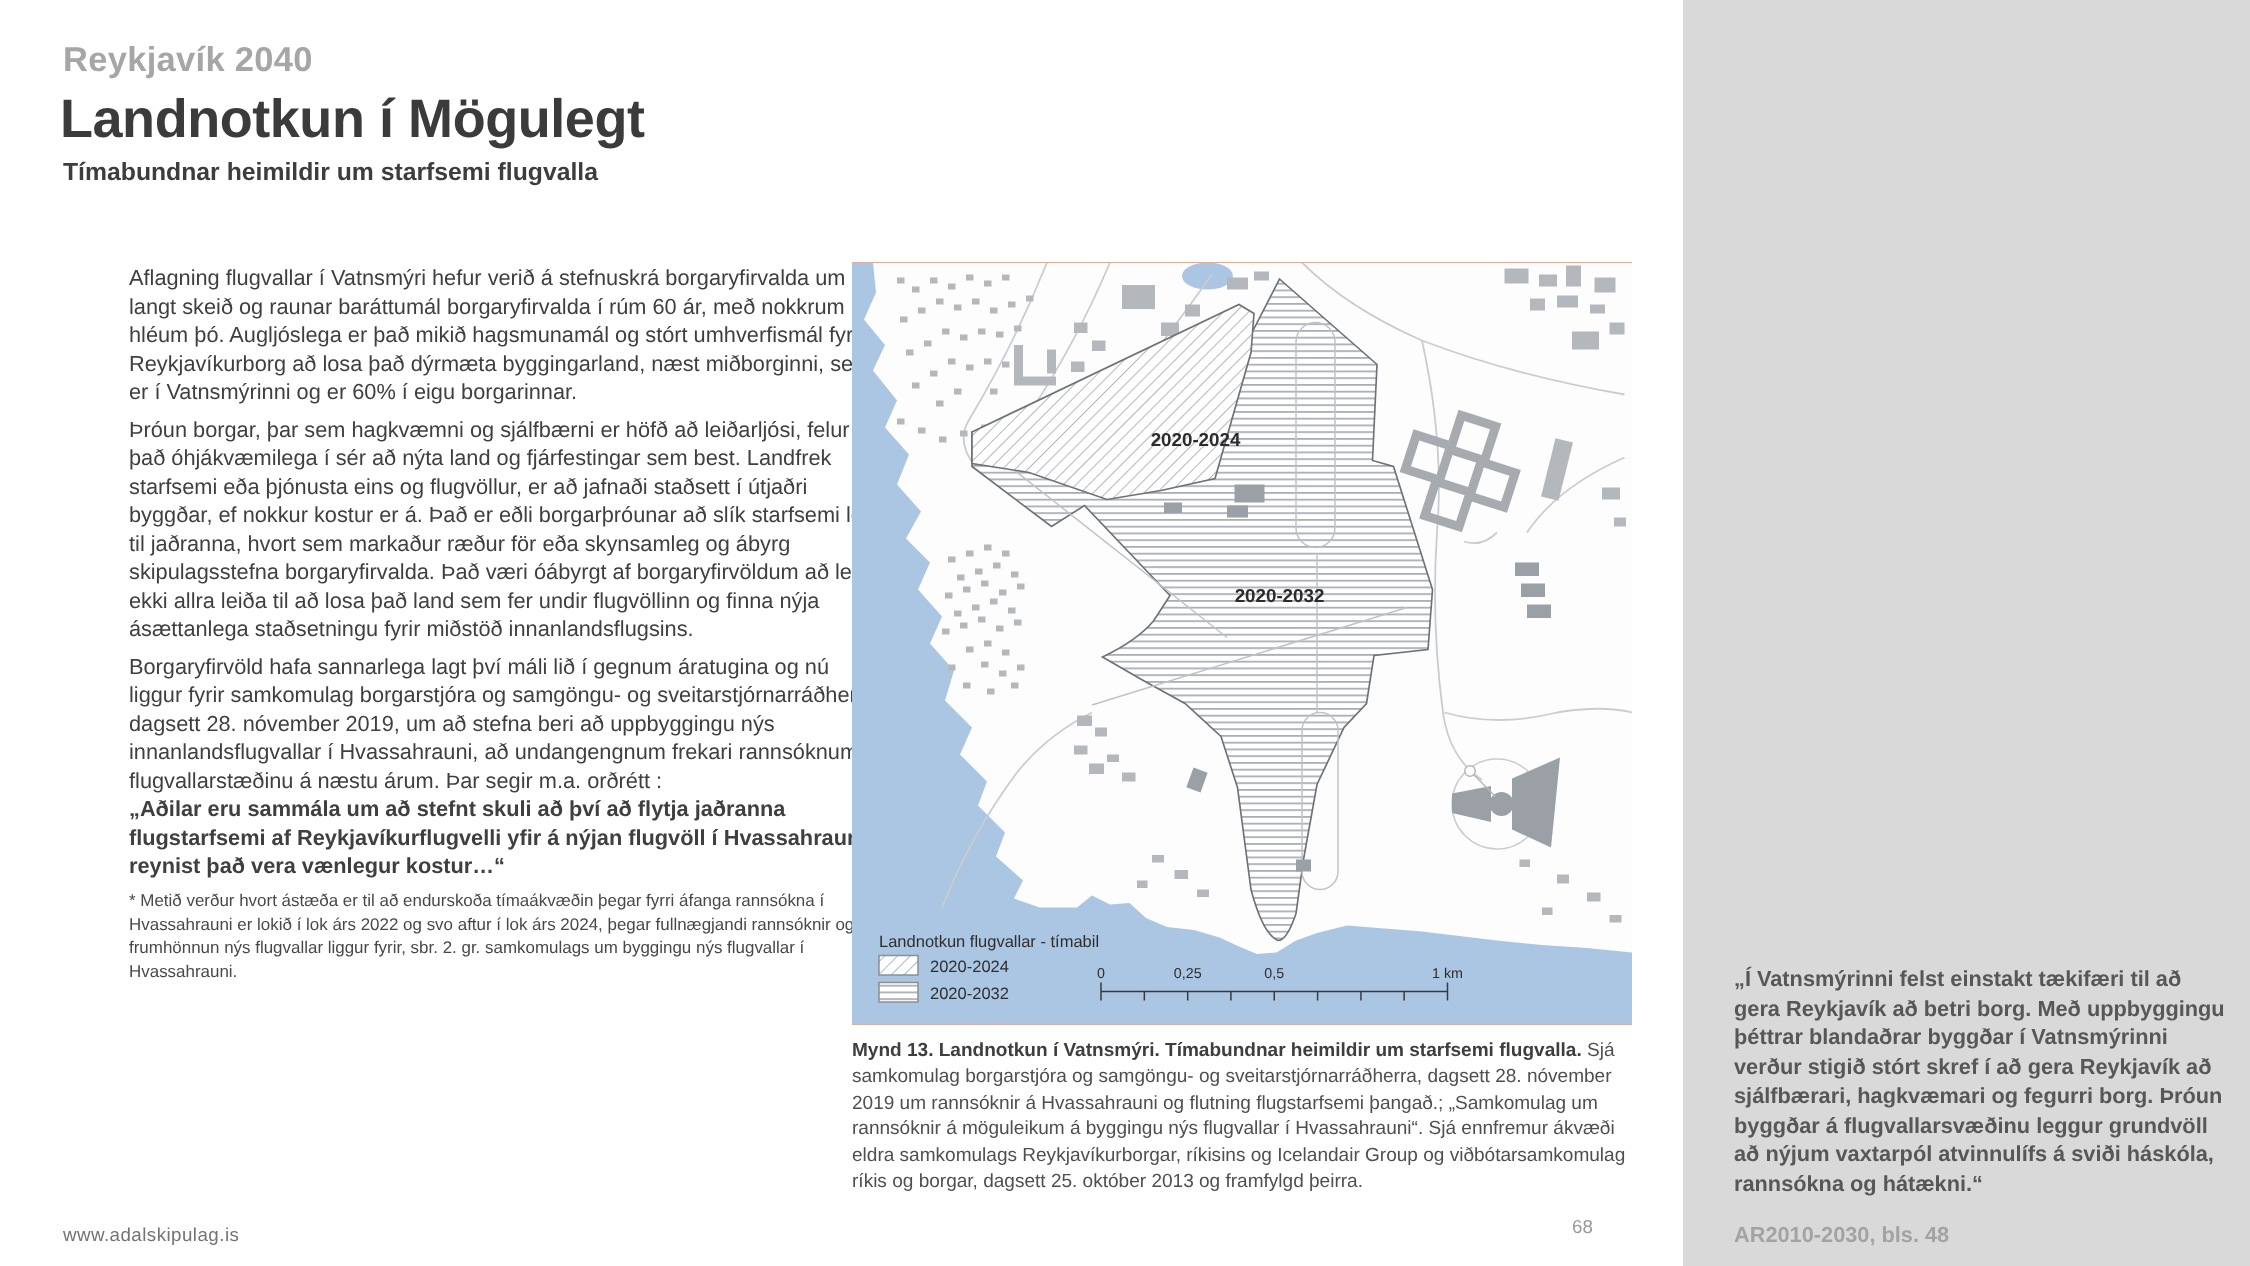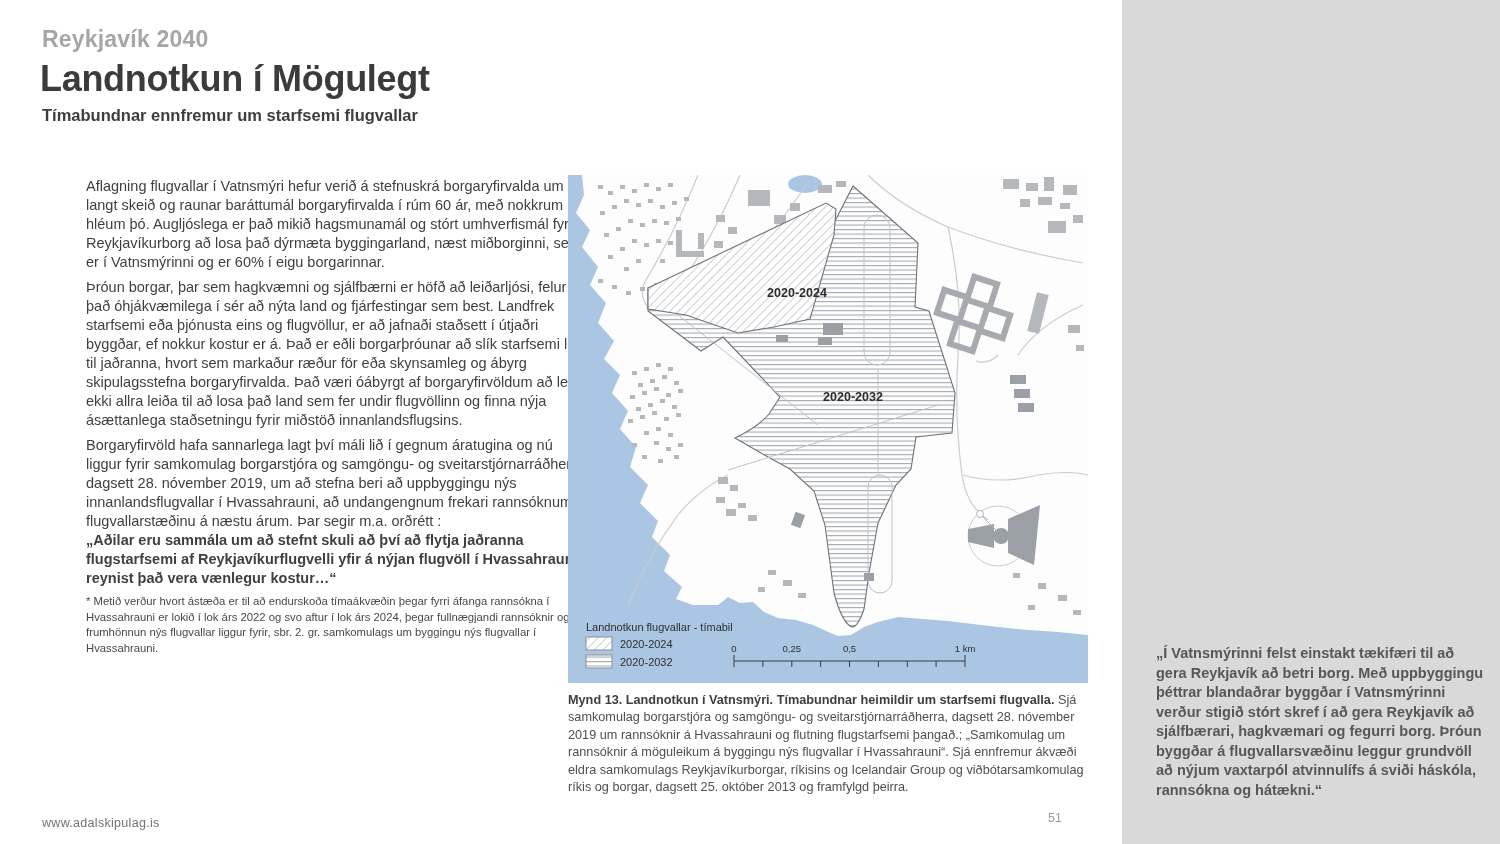--- a/index.html
+++ b/index.html
@@ -59,21 +59,21 @@
   }
   svg text{font-family:"Liberation Sans", sans-serif;}
 </style>
 </head>
 <body>
 
 <div class="sidebar" style="left:1122px;width:378px;"></div>
 
 <div class="kicker">Reykjavík 2040</div>
 <div class="title">Landnotkun í Mögulegt</div>
-<div class="subtitle">Tímabundnar ennfremur um starfsemi flugvallar</div>
+<div class="subtitle">Tímabundnar heimildir um starfsemi flugvalla</div>
 
 <div class="text-col">
   <p>Aflagning flugvallar í Vatnsmýri hefur verið á stefnuskrá borgaryfirvalda um langt skeið og raunar baráttumál  borgaryfirvalda í rúm 60 ár, með nokkrum hléum þó. Augljóslega er það mikið hagsmunamál og stórt umhverfismál fyrir Reykjavíkurborg að losa það dýrmæta byggingarland, næst miðborginni, sem er í Vatnsmýrinni og er 60% í eigu borgarinnar.</p>
   <p>Þróun borgar, þar sem hagkvæmni og sjálfbærni er höfð að leiðarljósi, felur það óhjákvæmilega í sér að nýta land og fjárfestingar sem best. Landfrek starfsemi eða þjónusta eins og flugvöllur, er að jafnaði staðsett í útjaðri byggðar, ef nokkur kostur er á. Það er eðli borgarþróunar að slík starfsemi leiti til jaðranna, hvort sem markaður ræður för eða skynsamleg og ábyrg skipulagsstefna borgaryfirvalda. Það væri óábyrgt af borgaryfirvöldum að leita ekki allra leiða til að losa það land sem fer undir flugvöllinn og finna nýja ásættanlega staðsetningu fyrir miðstöð innanlandsflugsins.</p>
   <p>Borgaryfirvöld hafa sannarlega lagt því máli lið í gegnum áratugina og nú liggur fyrir samkomulag borgarstjóra og samgöngu- og sveitarstjórnarráðherra, dagsett 28. nóvember 2019, um að stefna beri að uppbyggingu nýs innanlandsflugvallar í Hvassahrauni, að undangengnum frekari rannsóknum á flugvallarstæðinu á næstu árum. Þar segir m.a. orðrétt :</p>
   <p class="bold joined">„Aðilar eru sammála um að stefnt skuli að því að flytja jaðranna flugstarfsemi af Reykjavíkurflugvelli yfir á nýjan flugvöll í Hvassahrauni, reynist það vera vænlegur kostur…“</p>
   <p class="footnote">* Metið verður hvort ástæða er til að endurskoða tímaákvæðin þegar fyrri áfanga rannsókna í Hvassahrauni er lokið í lok árs 2022 og svo aftur í lok árs 2024, þegar fullnægjandi rannsóknir og frumhönnun nýs flugvallar liggur fyrir, sbr. 2. gr. samkomulags um byggingu nýs flugvallar í Hvassahrauni.</p>
 </div>
 
 <div class="figure">
@@ -292,16 +292,17 @@
       </g>
     </svg>
   </div>
   <div class="caption">
     <span class="lead">Mynd 13. Landnotkun í Vatnsmýri. Tímabundnar heimildir um starfsemi flugvalla.</span><span> Sjá samkomulag borgarstjóra og samgöngu- og sveitarstjórnarráðherra, dagsett 28. nóvember 2019 um rannsóknir á Hvassahrauni og flutning flugstarfsemi þangað.; „Samkomulag um rannsóknir á möguleikum á byggingu nýs flugvallar í Hvassahrauni“. Sjá ennfremur ákvæði eldra samkomulags Reykjavíkurborgar, ríkisins og Icelandair Group og viðbótarsamkomulag ríkis og borgar, dagsett 25. október 2013 og framfylgd þeirra.</span>
   </div>
 </div>
 
 <div class="quote-block">
   <div>„Í Vatnsmýrinni felst einstakt tækifæri til að gera Reykjavík að betri borg. Með uppbyggingu þéttrar blandaðrar byggðar í Vatnsmýrinni verður stigið stórt skref í að gera Reykjavík að sjálfbærari, hagkvæmari og fegurri borg. Þróun byggðar á flugvallarsvæðinu leggur grundvöll að nýjum vaxtarpól atvinnulífs á sviði háskóla, rannsókna og hátækni.“</div>
+  <div class="quote-attr">AR2010-2030, bls. 48</div>
 </div>
 
 <a class="footer-url" href="#">www.adalskipulag.is</a>
-<div class="footer-page">51</div>
+<div class="footer-page">68</div>
 
 </body></html>

